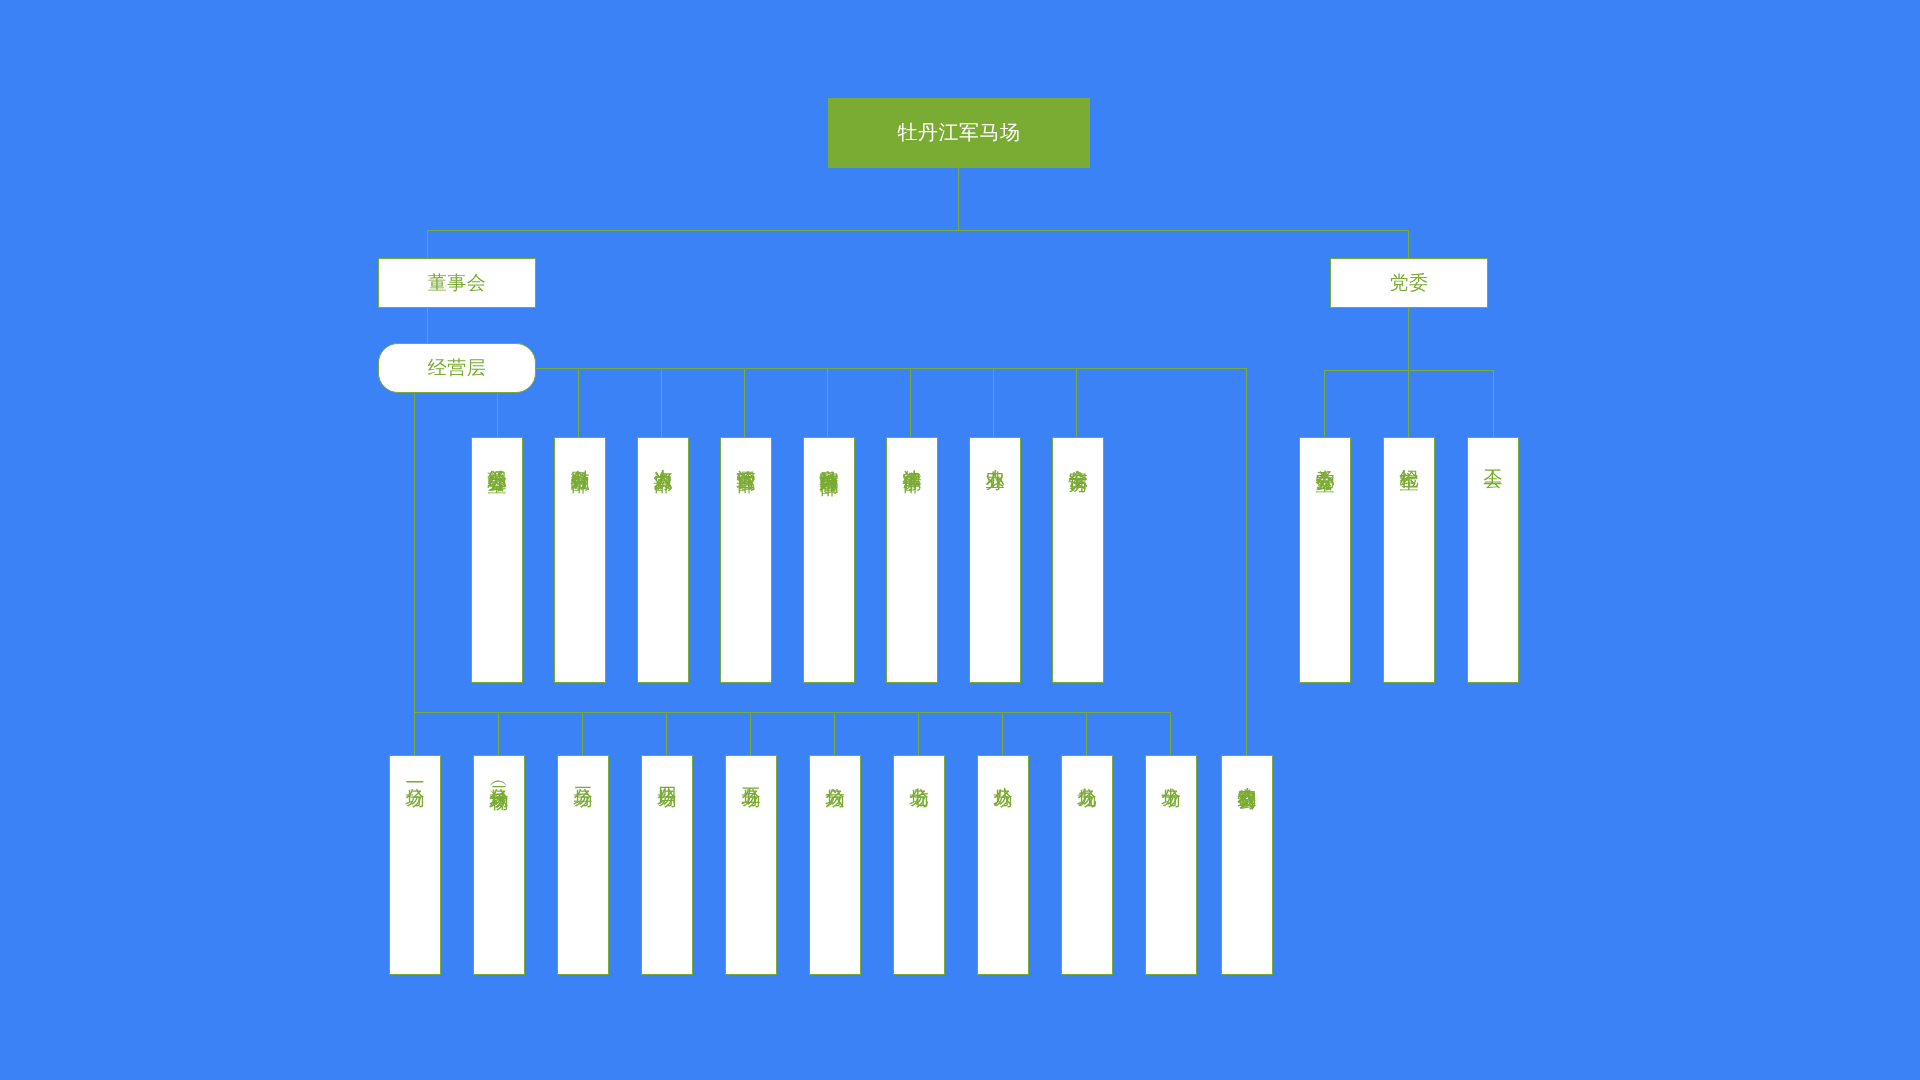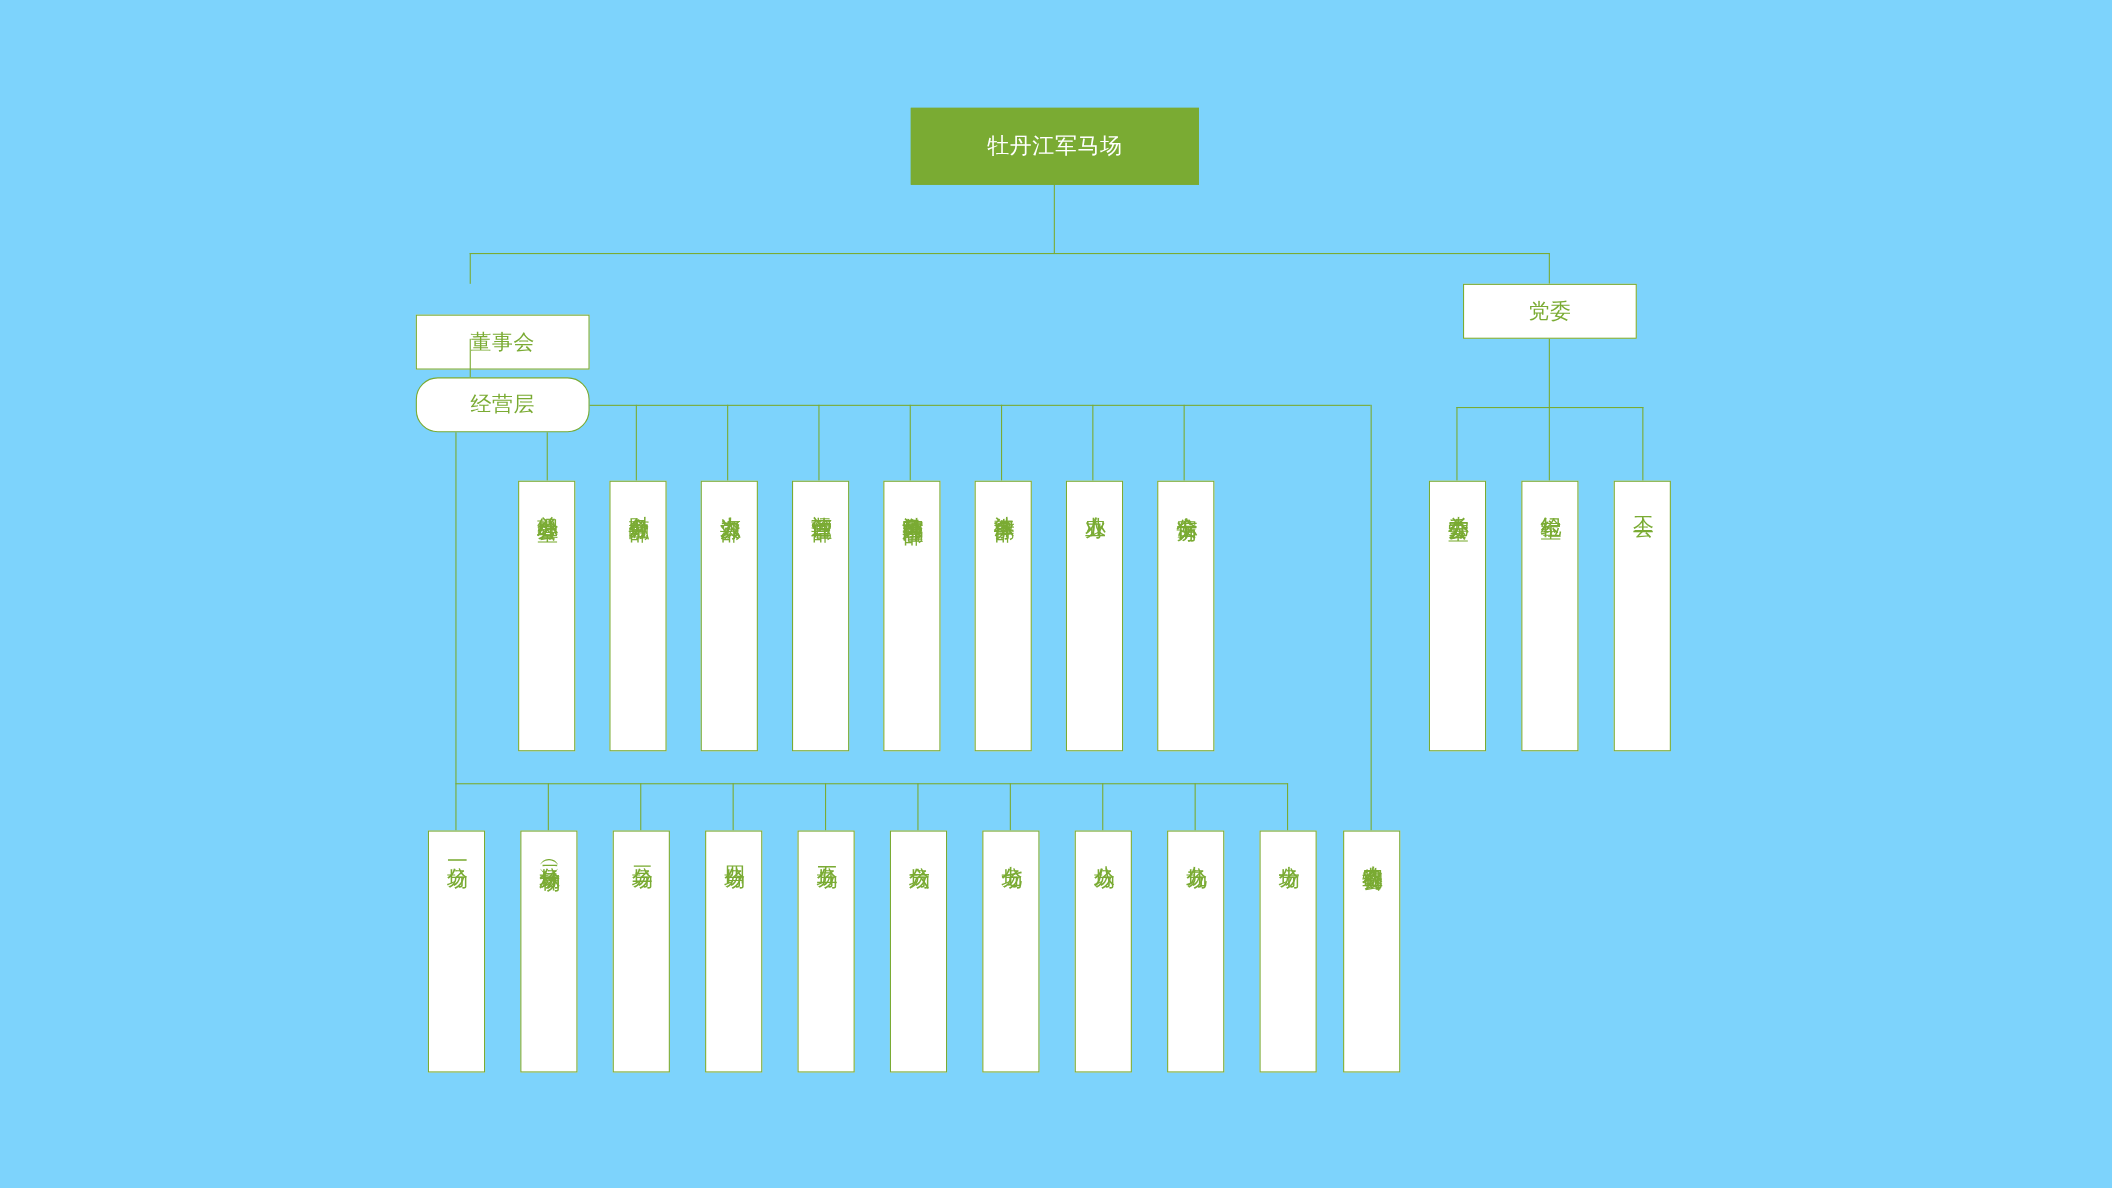--- a/index.html
+++ b/index.html
@@ -11,21 +11,22 @@
   body {
     width: 1920px;
     height: 1080px;
     font-family: "DejaVu Sans", "Liberation Sans", sans-serif;
     overflow: hidden;
   }
   #chart-root {
     position: relative;
     width: 1920px;
     height: 1080px;
-    background: #7dd3fc;
+    background: #3b82f6;
+    font-family: Liberation Serif, serif;
   }
 
   
   .node {
     position: absolute;
     box-sizing: border-box;
     border: 1px solid #7aab33;
     background: #ffffff;
     color: #7aab33;
     display: flex;
@@ -84,21 +85,21 @@
   </div>
 
   <div class="conn v" style="left:958px; top:168px; width:1px; height:62px;"></div>
 
   <div class="conn h" style="left:427px; top:230px; width:982px; height:1px;"></div>
 
   <div class="conn v" style="left:427px; top:230px; width:1px; height:28px;"></div>
 
   <div class="conn v" style="left:1408px; top:230px; width:1px; height:28px;"></div>
 
-  <div class="node horiz" style="left:378px; top:258px; width:158px; height:50px;margin-top:28px;">
+  <div class="node horiz" style="left:378px; top:258px; width:158px; height:50px;">
     <span class="label">董事会</span>
   </div>
 
   <div class="node horiz" style="left:1330px; top:258px; width:158px; height:50px;">
     <span class="label">党委</span>
   </div>
 
   <div class="conn v" style="left:427px; top:308px; width:1px; height:35px;"></div>
 
   <div class="conn v" style="left:1408px; top:308px; width:1px; height:62px;"></div>

